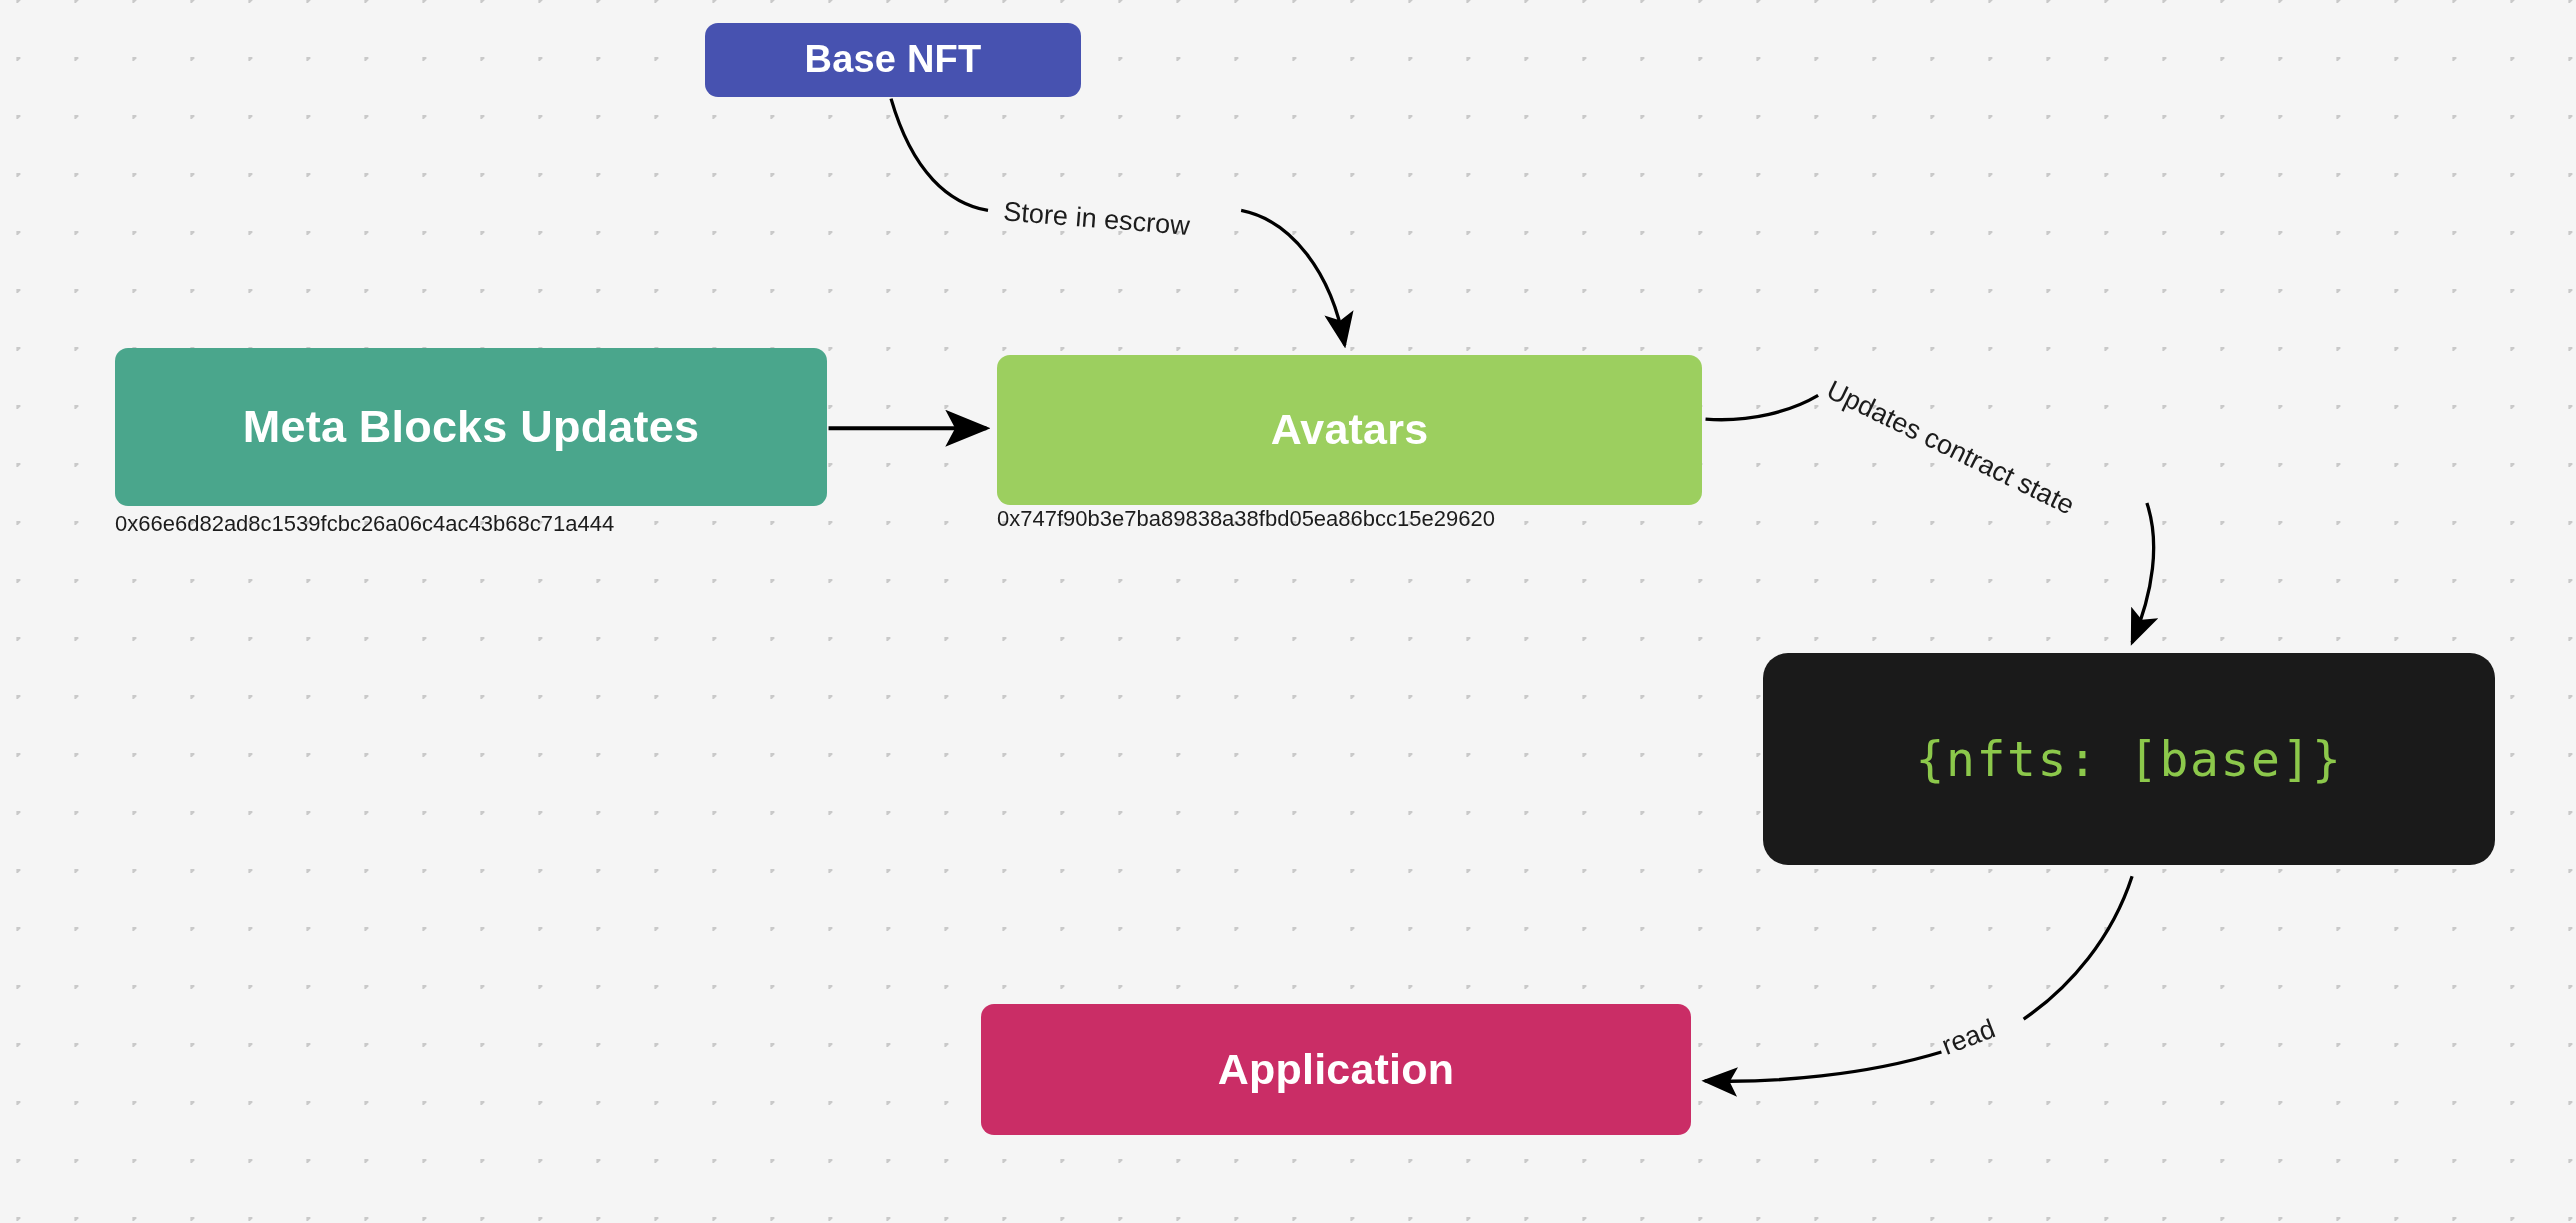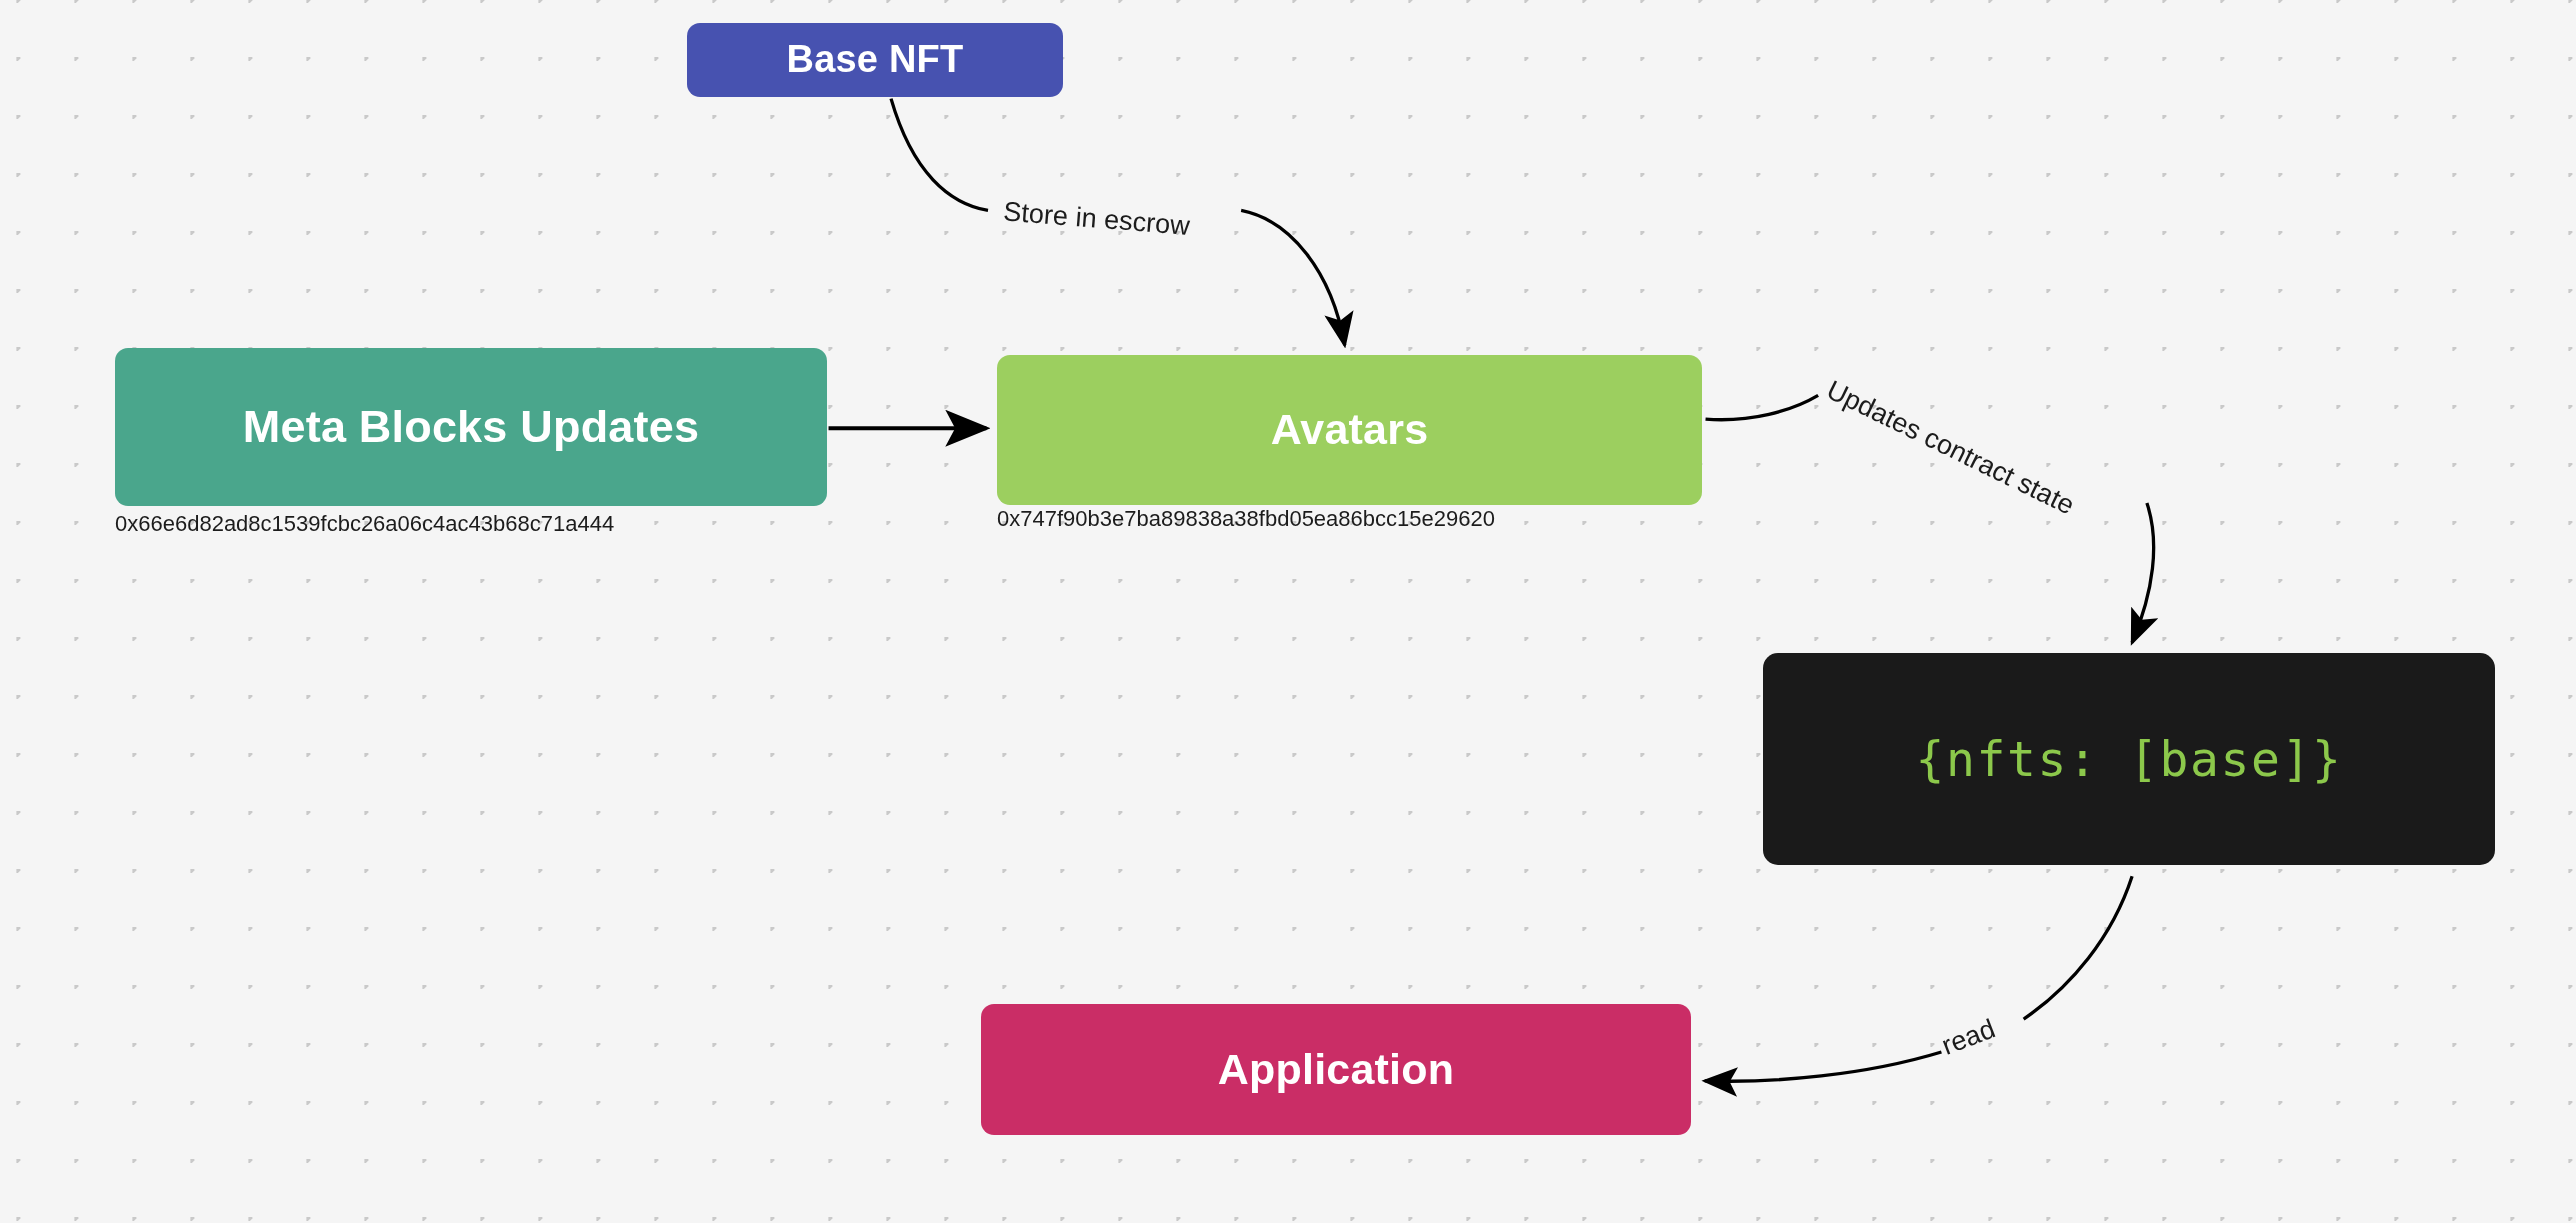--- a/index.html
+++ b/index.html
@@ -40,21 +40,21 @@
     font-weight: bold;
     text-align: center;
     line-height: 1.1;
     letter-spacing: 0.2px;
   }
   .node-label {
     display: block;
   }
   
   #node-base-nft {
-    left: 687px;
+    left: 705px;
     top: 23px;
     width: 376px;
     height: 74px;
     background: #4752b0;
     font-size: 38px;
   }
   
   #node-meta-blocks {
     left: 115px;
     top: 348px;
@@ -81,21 +81,21 @@
     background: #ca2d66;
     font-size: 43px;
   }
   
   #node-state {
     left: 1763px;
     top: 653px;
     width: 732px;
     height: 212px;
     background: #1a1a1a;
-    border-radius: 15px;
+    border-radius: 25px;
     color: #8cc84b;
     font-family: "DejaVu Sans Mono", "Liberation Mono", monospace;
     font-weight: normal;
     font-size: 48px;
     letter-spacing: 1.6px;
   }
   
   .addr {
     position: absolute;
     font-family: "Liberation Sans", sans-serif;

